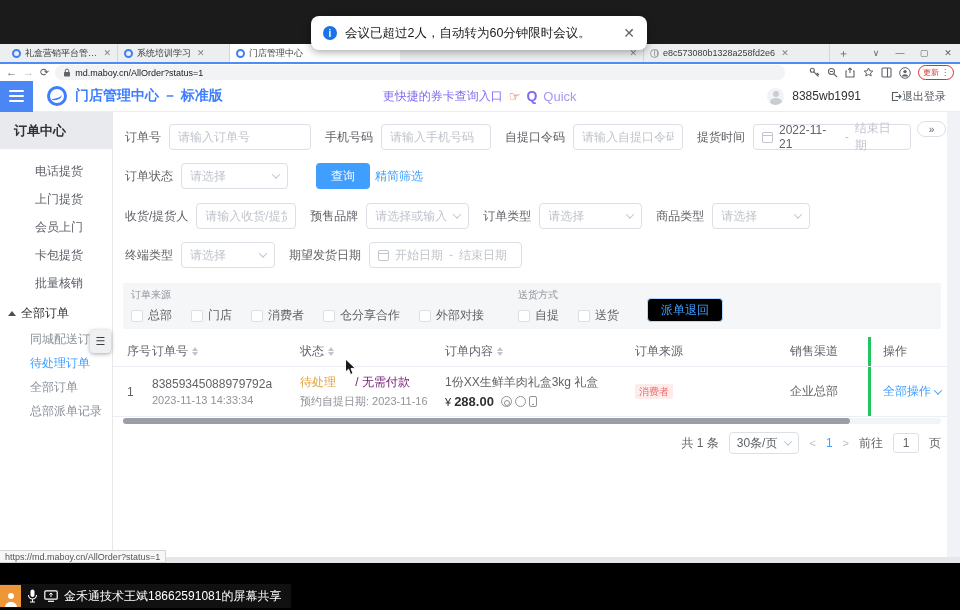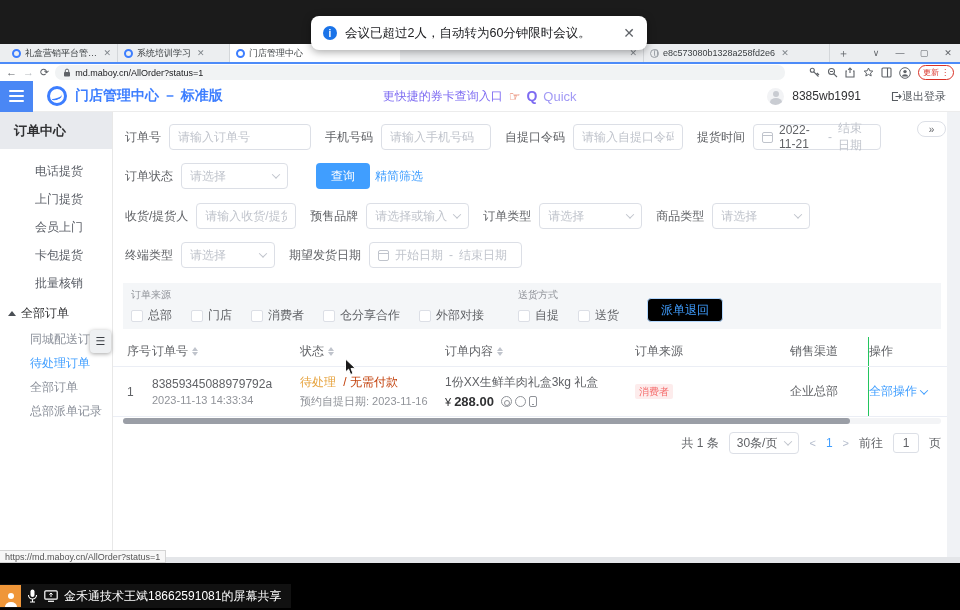--- a/index.html
+++ b/index.html
@@ -107,29 +107,29 @@
   .thead { position:absolute; left:0; top:225px; width:834px; height:30px; display:flex; align-items:center;
     font-size:12px; color:#606266; border-bottom:1px solid #ebeef5; }
   .trow { position:absolute; left:0; top:255px; width:834px; height:50px; display:flex; align-items:center;
     font-size:12px; color:#606266; border-bottom:1px solid #ebeef5; }
   .c-i  { width:39px; padding-left:14px; flex:none; }
   .c-o  { width:148px; flex:none; }
   .c-s  { width:145px; flex:none; }
   .c-c  { width:190px; flex:none; }
   .c-sr { width:155px; flex:none; }
   .c-ch { width:78px; flex:none; }
-  .c-a  { width:88px; flex:none; padding-left:0; align-self:stretch; display:flex; align-items:center;
-    border-left:1px solid #22c55e; }
+  .c-a  { width:88px; flex:none; padding-left:12px; align-self:stretch; display:flex; align-items:center;
+    border-left:3px solid #22c55e; }
   .hcell { display:flex; align-items:center; gap:4px; }
   .sorts { display:flex; flex-direction:column; gap:1px; }
   .s-up { width:0;height:0;border-left:3px solid transparent;border-right:3px solid transparent;border-bottom:4px solid #c0c4cc; }
   .s-dn { width:0;height:0;border-left:3px solid transparent;border-right:3px solid transparent;border-top:4px solid #c0c4cc; }
   .subtext { font-size:11px; color:#909399; margin-top:3px; }
   .st-org { color:#e6a23c;margin-top:24px; }
-  .st-pay { color:#c2410c; margin-left:4px; }
+  .st-pay { color:#701a75; margin-left:16px; }
   .price { font-weight:bold; color:#303133; font-size:13px; }
   .picons { display:inline-flex; gap:3px; margin-left:4px; vertical-align:-1px; }
   .pic { width:11px; height:11px; border:1px solid #909399; border-radius:50%; position:relative; }
   .pic.inner:before { content:""; position:absolute; left:2.5px; top:2.5px; width:4px; height:4px;
     border:1px solid #909399; border-radius:50%; }
   .pic.phone { border-radius:2px; width:8px; }
   .pic.phone:before { content:""; position:absolute; left:2px; bottom:1px; width:2px; height:1px; background:#909399; }
   .badge-red { color:#f56c6c; background:#fdecec; border-radius:2px; font-size:10px; padding:2px 4px; }
   .actlink { color:#409eff; display:flex; align-items:center; gap:4px; }
   .actlink .cdown { border-color:#409eff; }
@@ -318,21 +318,21 @@
   <div class="main">
 
     <div class="frow" style="top:12px">
       <span class="flabel">订单号</span>
       <input class="finput" style="width: 142px;" placeholder="请输入订单号">
       <span class="flabel">手机号码</span>
       <input class="finput" style="width: 110px;" placeholder="请输入手机号码">
       <span class="flabel">自提口令码</span>
       <input class="finput" style="width: 110px;" placeholder="请输入自提口令码">
       <span class="flabel">提货时间</span>
-      <div class="datebox" style="width:128px">
+      <div class="datebox" style="width:158px">
         <span class="calicon"></span>
         <span class="dval">2022-11-21</span>
         <span class="dsep">-</span>
         <span class="dph">结束日期</span>
       </div>
     </div>
 
     <div class="frow" style="top:51px">
       <span class="flabel">订单状态</span>
       <div class="fselect" style="width:107px">

